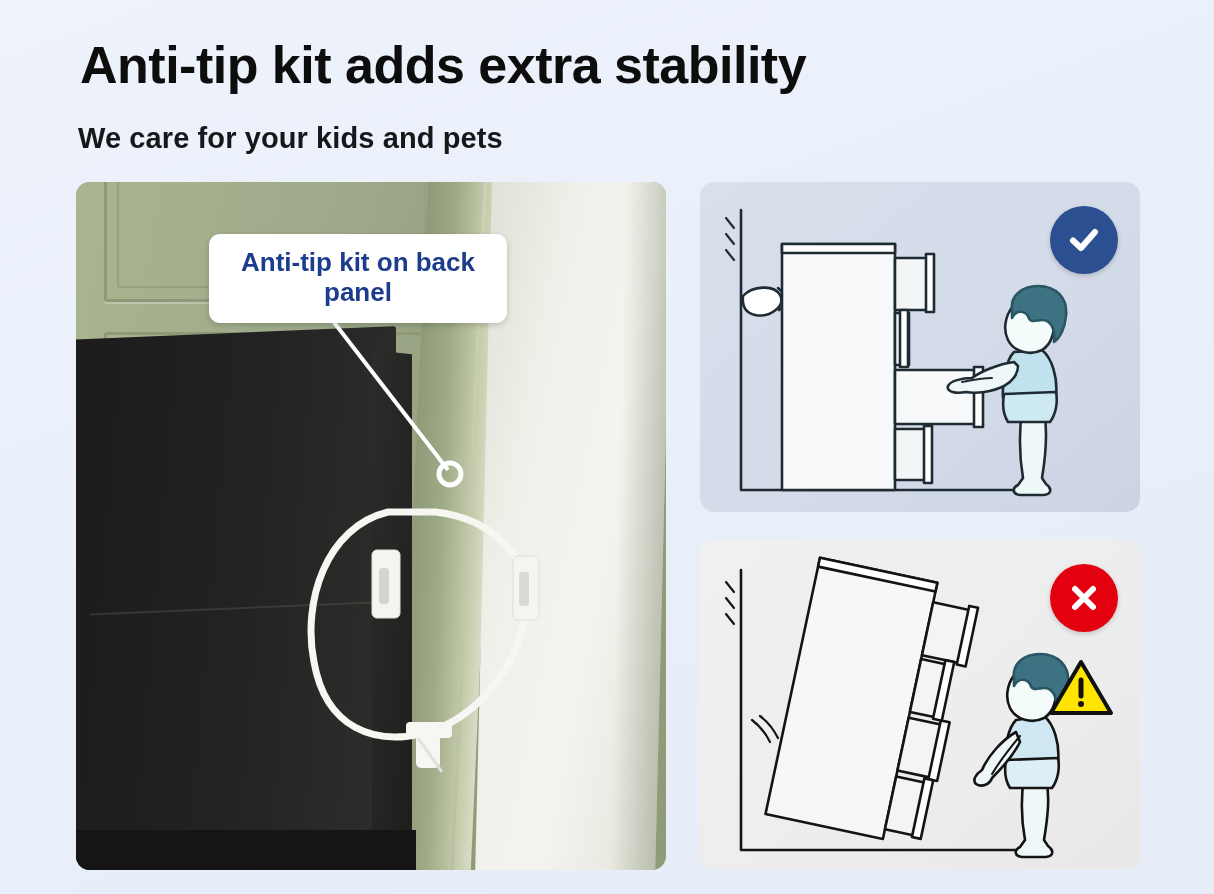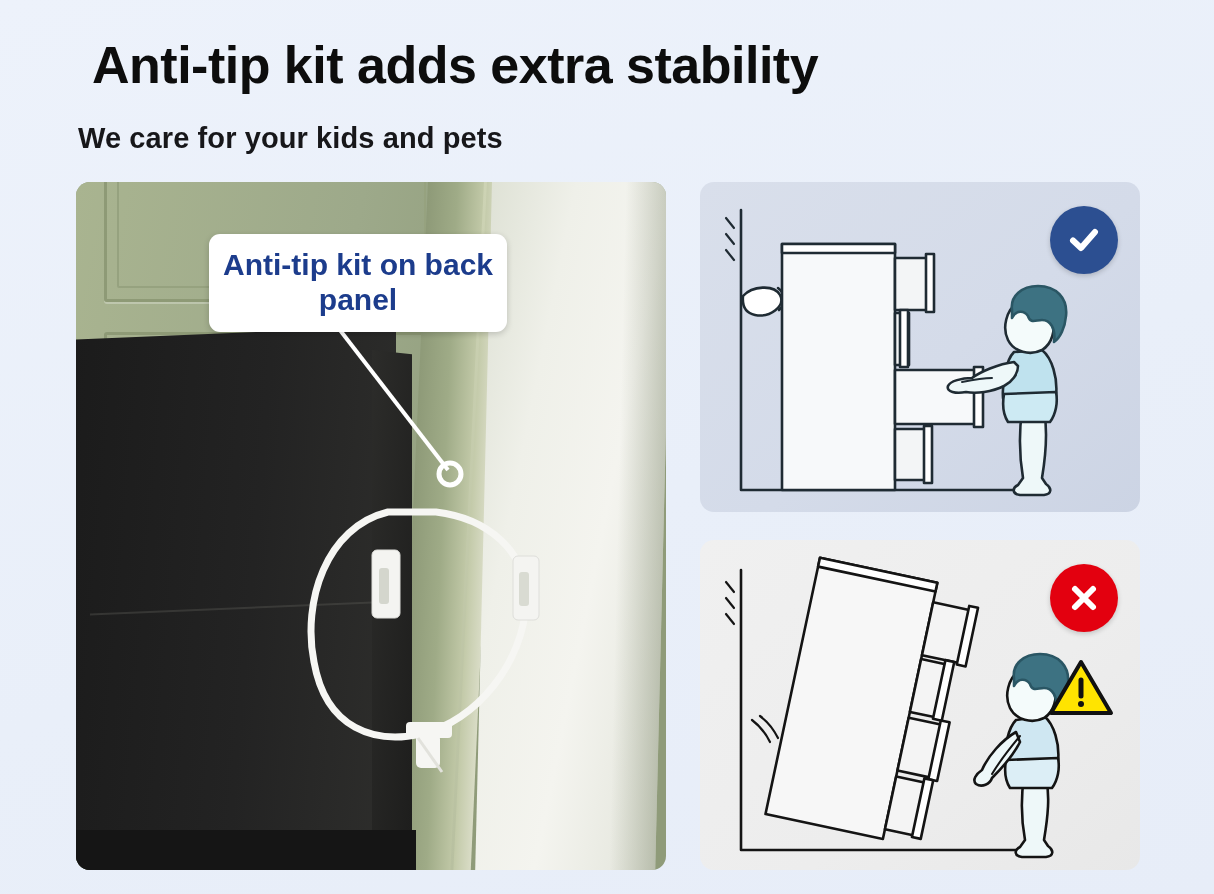--- a/index.html
+++ b/index.html
@@ -16,21 +16,21 @@
   }
   .page {
     position: absolute;
     inset: 0;
     background: linear-gradient(160deg, #edf2fb 0%, #e9eff9 55%, #e7edf8 100%);
   }
 
   
   .headline {
     position: absolute;
-    left: 92px;
+    left: 80px;
     top: 38px;
     font-size: 52px;
     line-height: 1.06;
     font-weight: 700;
     color: #0d0d0d;
     letter-spacing: -0.5px;
     white-space: nowrap;
   }
   .subhead {
     position: absolute;
@@ -149,21 +149,21 @@
   
   .callout {
     position: absolute;
     left: 133px;
     top: 52px;
     width: 278px;
     padding: 13px 10px 15px;
     background: #ffffff;
     border-radius: 11px;
     text-align: center;
-    font-size: 30px;
+    font-size: 26px;
     font-weight: 700;
     line-height: 1.17;
     color: #1c3c8c;
     box-shadow: 0 2px 6px rgba(0,0,0,.18);
   }
 
   
   .panel {
     position: absolute;
     border-radius: 14px;

